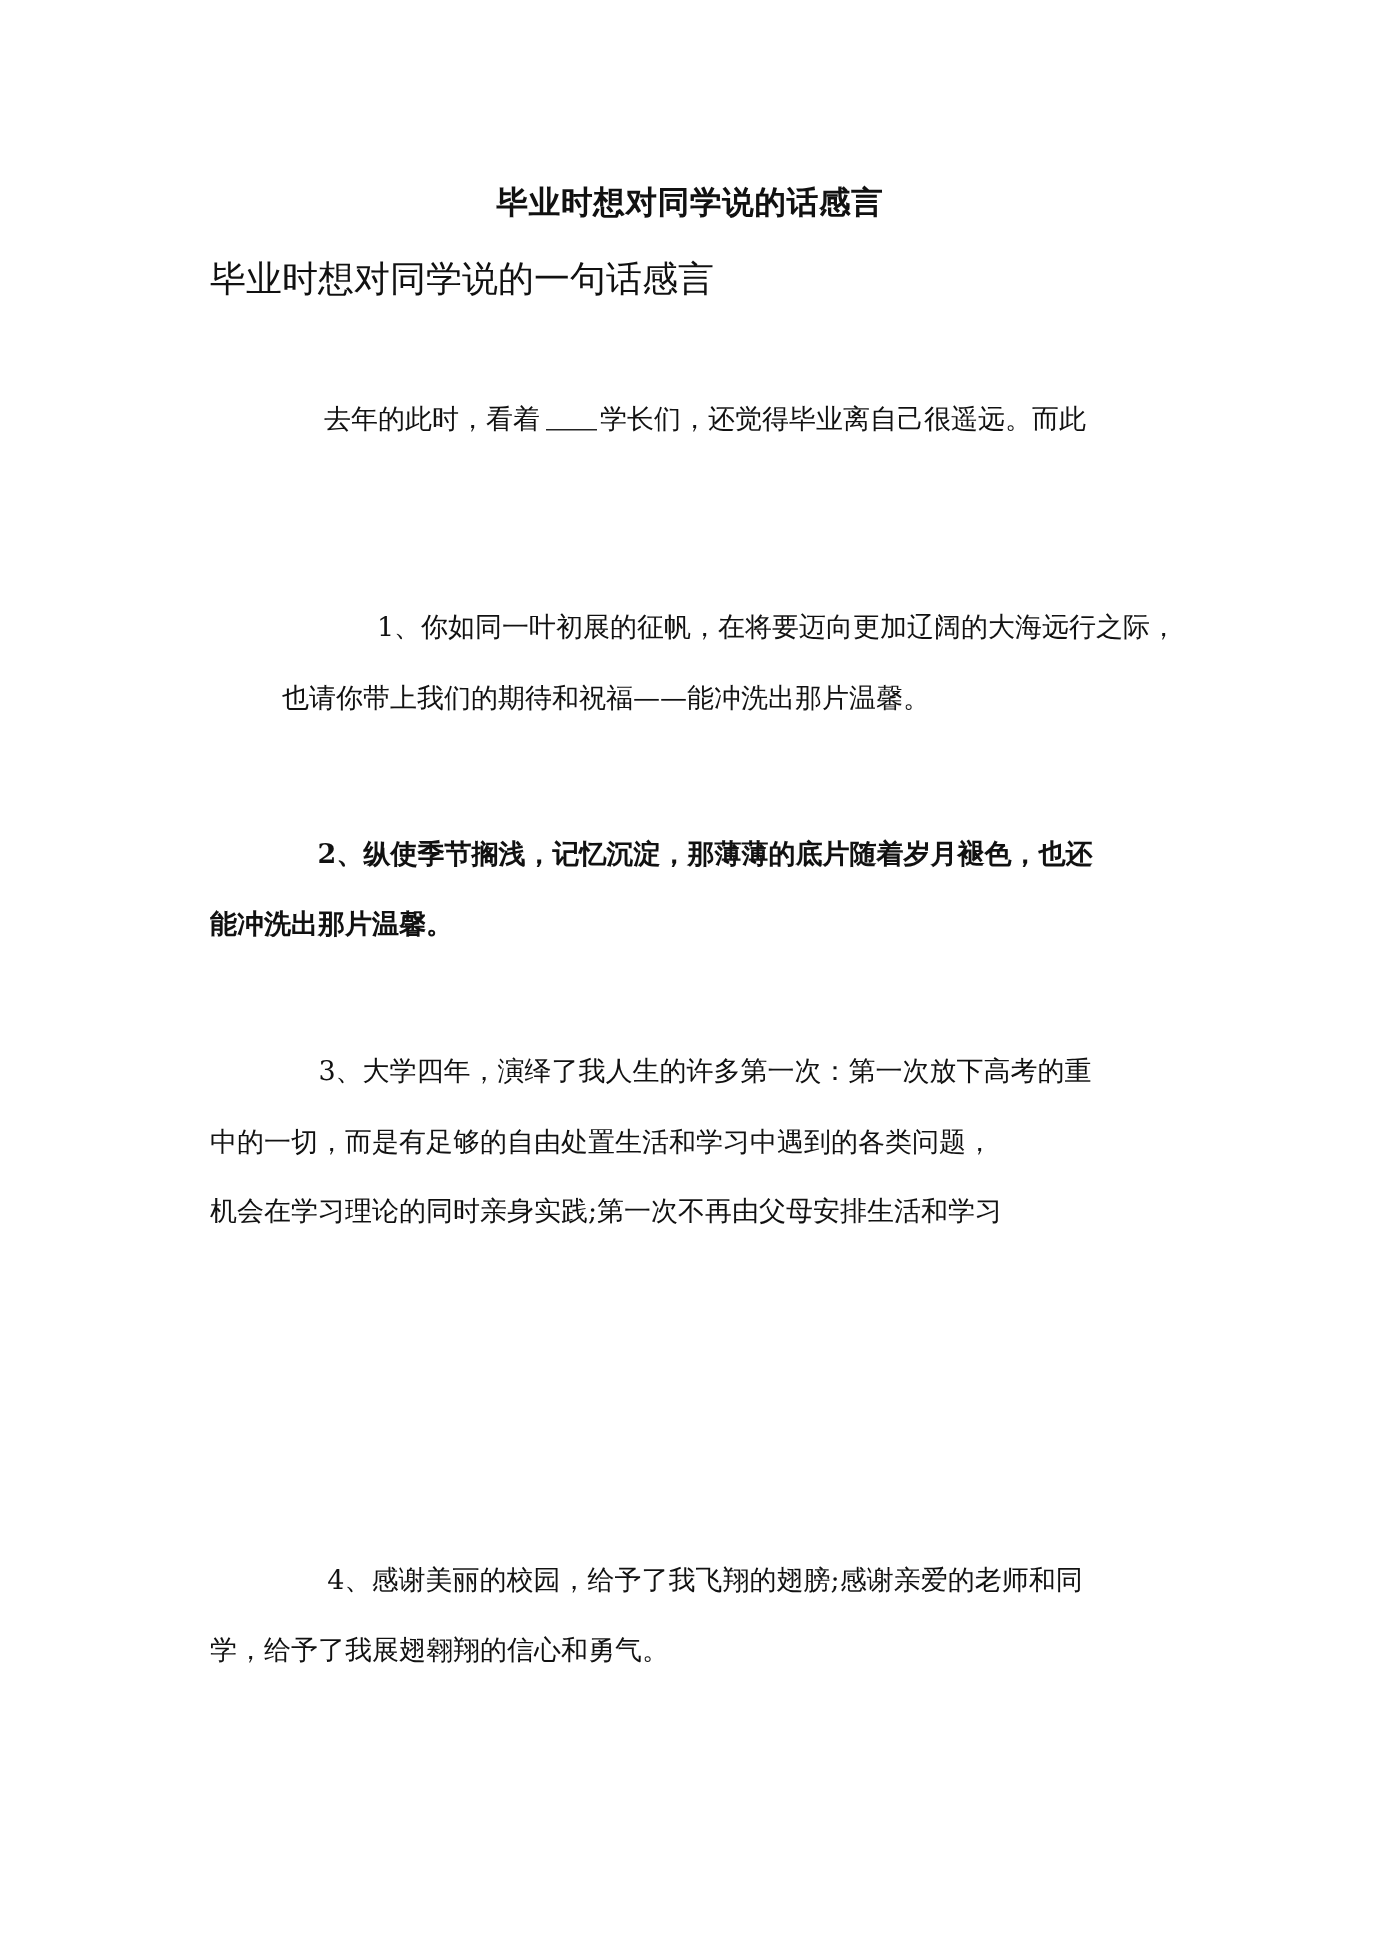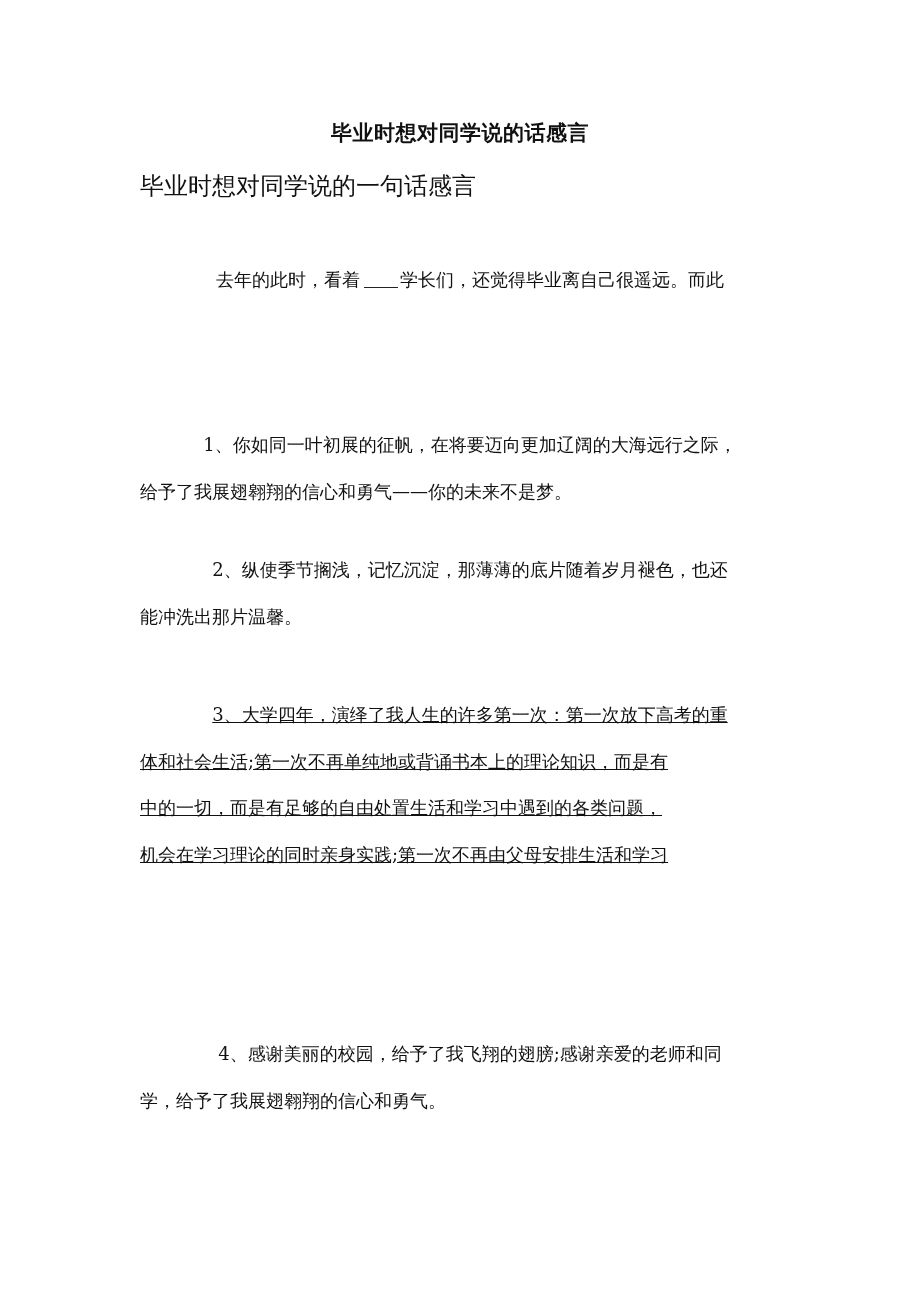--- a/index.html
+++ b/index.html
@@ -25,21 +25,21 @@
   .title {
     position: absolute;
     left: 0;
     width: 920px;
     top: 120px;
     text-align: center;
     font-size: 21px;
     font-weight: bold;
     line-height: 30px;
     letter-spacing: 0.5px;
-    font-family: Liberation Mono, monospace;
+    font-family: Liberation Serif, serif;
   }
   .subtitle {
     position: absolute;
     left: 140px;
     top: 172px;
     font-size: 24px;
     line-height: 28px;
     white-space: nowrap;
   }
   .para {
@@ -73,33 +73,32 @@
 <div class="page">
 
   <div class="title">毕业时想对同学说的话感言</div>
 
   <div class="subtitle">毕业时想对同学说的一句话感言</div>
 
   <div class="para" style="top:257px;">
     <span class="line indent"><span>去年的此时，看着</span><span class="blank"></span><span>学长们，还觉得毕业离自己很遥远。而此</span></span>
   </div>
 
-  <div class="para" style="top:422px;">
+  <div class="para" style="top:396px;margin-left:48px;">
     <span class="line indent">1、你如同一叶初展的征帆，在将要迈向更加辽阔的大海远行之际，</span>
-    <span class="line">给予了我展翅翱翔的信心和勇气——你的未来不是梦。</span>
+    <span class="line">也请你带上我们的期待和祝福——能冲洗出那片温馨。</span>
   </div>
 
-  <div class="para" style="top:547px;">
+  <div class="para" style="top:547px;font-weight:bold;">
     <span class="line indent">2、纵使季节搁浅，记忆沉淀，那薄薄的底片随着岁月褪色，也还</span>
     <span class="line">能冲洗出那片温馨。</span>
   </div>
 
-  <div class="para" style="top:692px;text-decoration:underline;">
+  <div class="para" style="top:692px;">
     <span class="line indent">3、大学四年，演绎了我人生的许多第一次：第一次放下高考的重</span>
-    <span class="line">体和社会生活;第一次不再单纯地或背诵书本上的理论知识，而是有</span>
     <span class="line">中的一切，而是有足够的自由处置生活和学习中遇到的各类问题，</span>
     <span class="line">机会在学习理论的同时亲身实践;第一次不再由父母安排生活和学习</span>
   </div>
 
   <div class="para" style="top:1031px;">
     <span class="line indent">4、感谢美丽的校园，给予了我飞翔的翅膀;感谢亲爱的老师和同</span>
     <span class="line">学，给予了我展翅翱翔的信心和勇气。</span>
   </div>
 
 </div>

